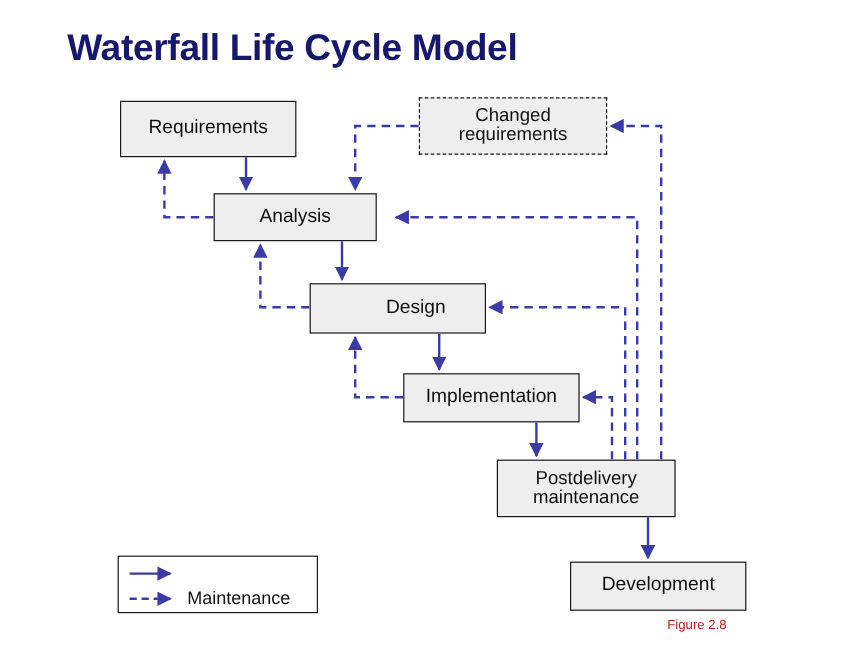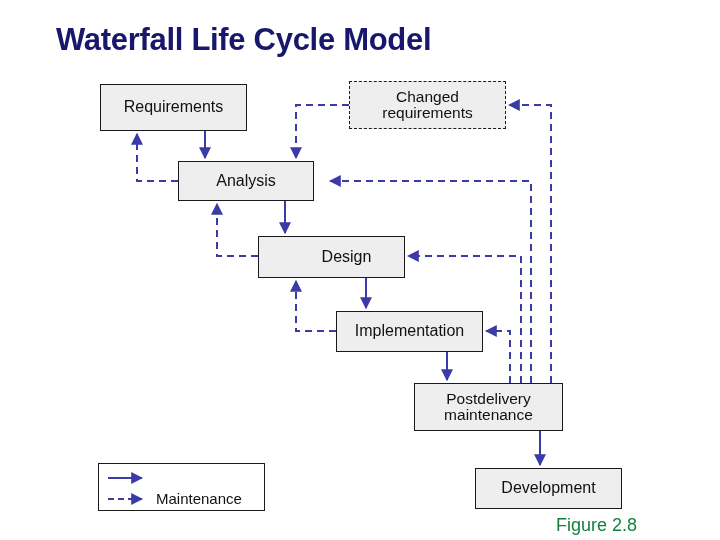--- a/index.html
+++ b/index.html
@@ -91,22 +91,22 @@
     font-size: 15px;
     color: #111111;
     font-family: "Liberation Sans", sans-serif;
     padding-left: 4px;
     white-space: nowrap;
   }
   #figure-caption {
     position: absolute;
     left: 556px;
     top: 515px;
-    font-size: 18px;
-    color: #15803d;
+    font-size: 11px;
+    color: #b91c1c;
     font-family: "Liberation Sans", sans-serif;
   }
 </style>
 </head>
 <body>
 
 <div id="page-title">Waterfall Life Cycle Model</div>
 
 <svg id="diagram" viewBox="0 0 720 540" width="720" height="540" xmlns="http://www.w3.org/2000/svg">
   <defs>

